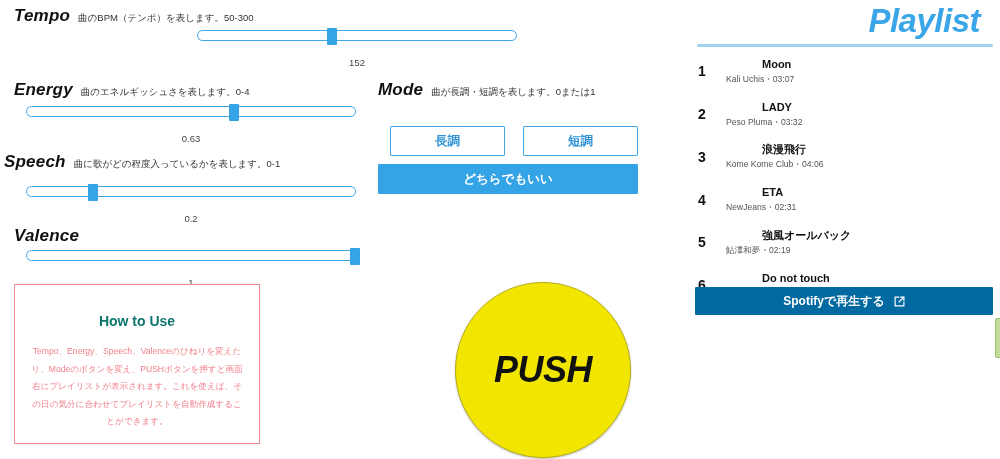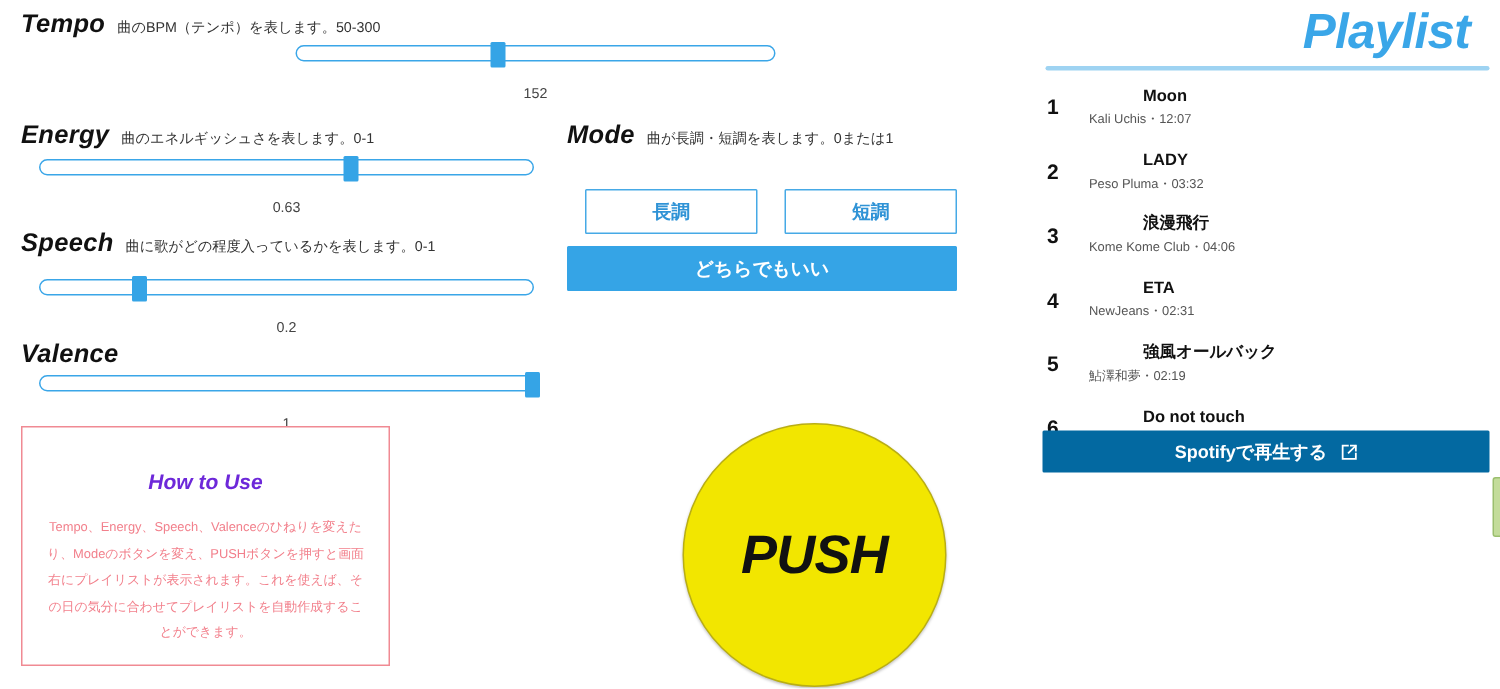--- a/index.html
+++ b/index.html
@@ -35,21 +35,21 @@
     text-align:center; font-size:9.5px; color:#444; margin-top:16px;
   }
 
   
   #tempo-block { position:absolute; left:14px; top:6px; width:640px; }
   #tempo-slider-wrap { position:absolute; left:197px; top:30px; width:320px; }
 
   #energy-block { position:absolute; left:14px; top:80px; width:360px; }
   #energy-slider-wrap { position:absolute; left:26px; top:106px; width:330px; }
 
-  #speech-block { position:absolute; left:14px; top:152px; width:360px; }
+  #speech-block { position:absolute; left:4px; top:152px; width:360px; }
   #speech-slider-wrap { position:absolute; left:26px; top:186px; width:330px; }
 
   #valence-block { position:absolute; left:14px; top:226px; width:360px; }
   #valence-slider-wrap { position:absolute; left:26px; top:250px; width:330px; }
 
   
   #mode-block { position:absolute; left:378px; top:80px; width:260px; }
   .mode-row { display:flex; gap:18px; margin-top:26px;padding-left:12px; }
   .mode-btn {
     flex:1; height:30px; border:1.3px solid #46a9e6; background:#fff;
@@ -63,21 +63,21 @@
     display:flex; align-items:center; justify-content:center; cursor:pointer;
     border-radius:1px;
   }
 
   
   #howto {
     position:absolute; left:14px; top:284px; width:246px; height:160px;
     border:1.2px solid #f08a93; background:#fff; padding:10px 14px;
   }
   .howto-title {
-    text-align:center; color:#6d28d9; font-weight:bold; font-style:italic;
+    text-align:center; color:#0f766e; font-weight:bold; 
     font-size:14px; margin:18px 0 14px 0;
   }
   .howto-body {
     color:#f2808c; font-size:8.6px; line-height:2.05; text-align:center;
   }
 
   
   #push-btn {
     position:absolute; left:455px; top:282px; width:176px; height:176px;
     border-radius:50%; background:#f2e600; border:1px solid #b9ae14;
@@ -138,21 +138,21 @@
     <div id="tempo-slider-wrap" class="slider-row">
       <div class="track">
         <div class="thumb" style="left: 42%;"></div>
       </div>
       <div class="slider-value">152</div>
     </div>
 
     <div id="energy-block">
       <div class="field-head">
         <span class="field-title">Energy</span>
-        <span class="field-desc">曲のエネルギッシュさを表します。0-1</span>
+        <span class="field-desc">曲のエネルギッシュさを表します。0-4</span>
       </div>
     </div>
     <div id="energy-slider-wrap" class="slider-row">
       <div class="track">
         <div class="thumb" style="left: 63%;"></div>
       </div>
       <div class="slider-value">0.63</div>
     </div>
 
     <div id="speech-block">
@@ -204,21 +204,21 @@
 
   <div class="playlist">
     <div class="playlist-title">Playlist</div>
     <div class="playlist-divider"></div>
 
     <div class="track-list" id="track-list">
         <div class="track-item">
           <div class="track-num">1</div>
           <div class="track-info">
             <div class="track-name">Moon</div>
-            <div class="track-meta">Kali Uchis・12:07</div>
+            <div class="track-meta">Kali Uchis・03:07</div>
           </div>
         </div>
         <div class="track-item">
           <div class="track-num">2</div>
           <div class="track-info">
             <div class="track-name">LADY</div>
             <div class="track-meta">Peso Pluma・03:32</div>
           </div>
         </div>
         <div class="track-item">

